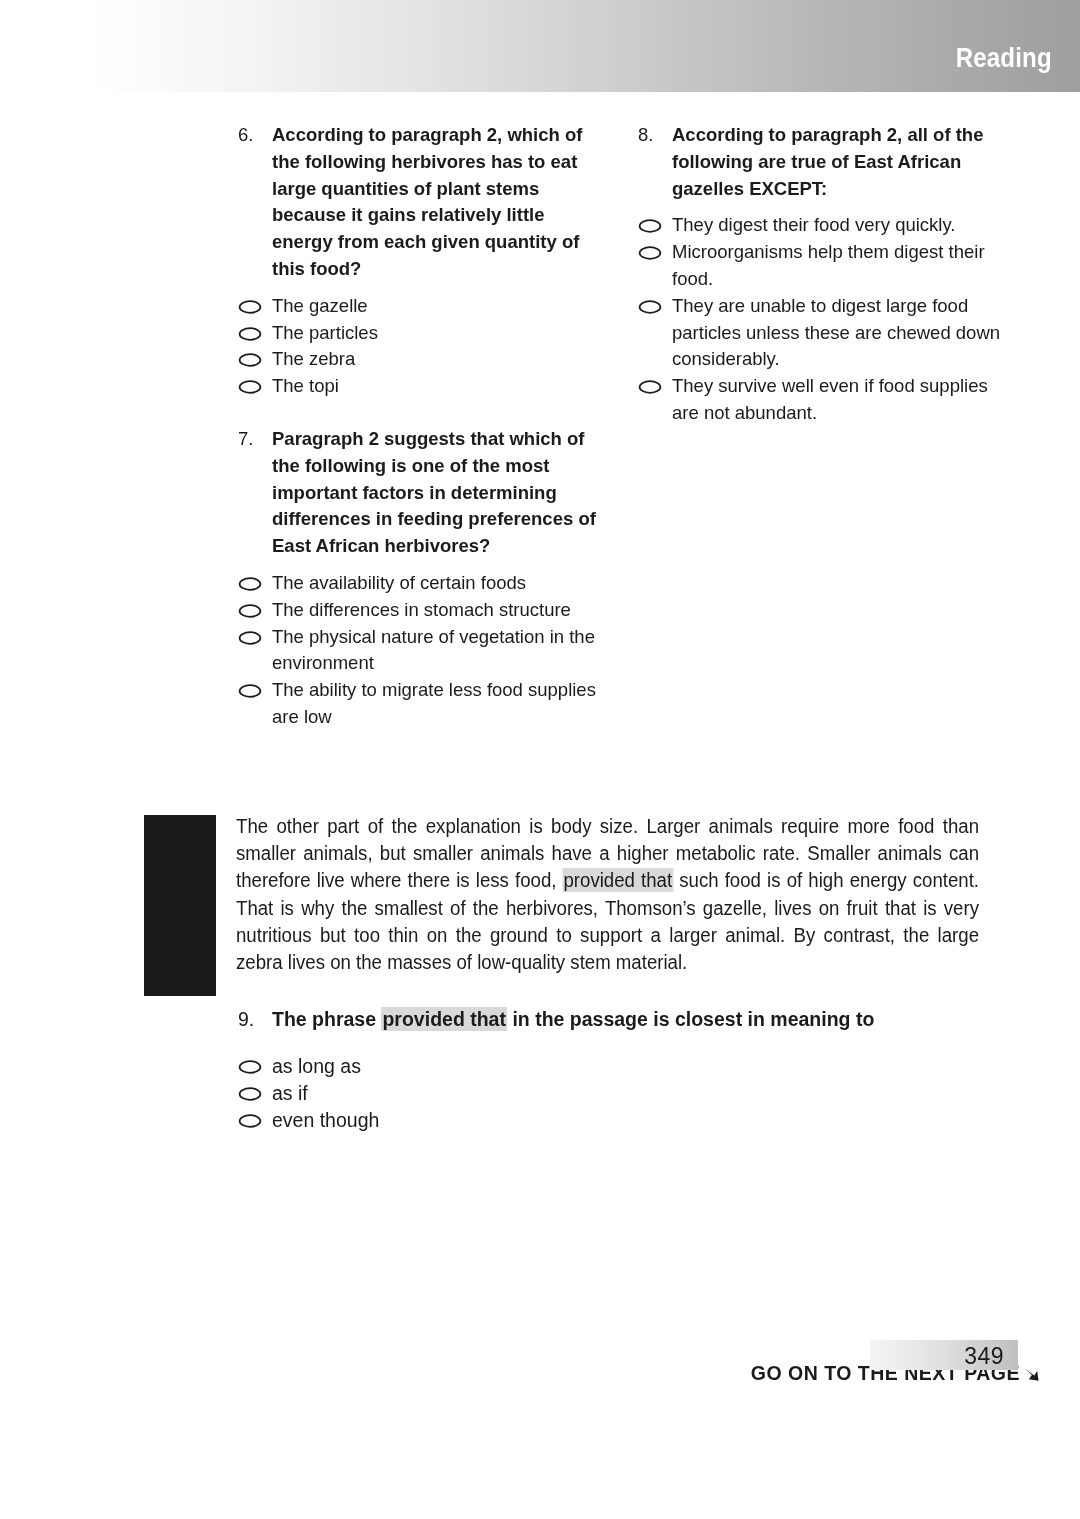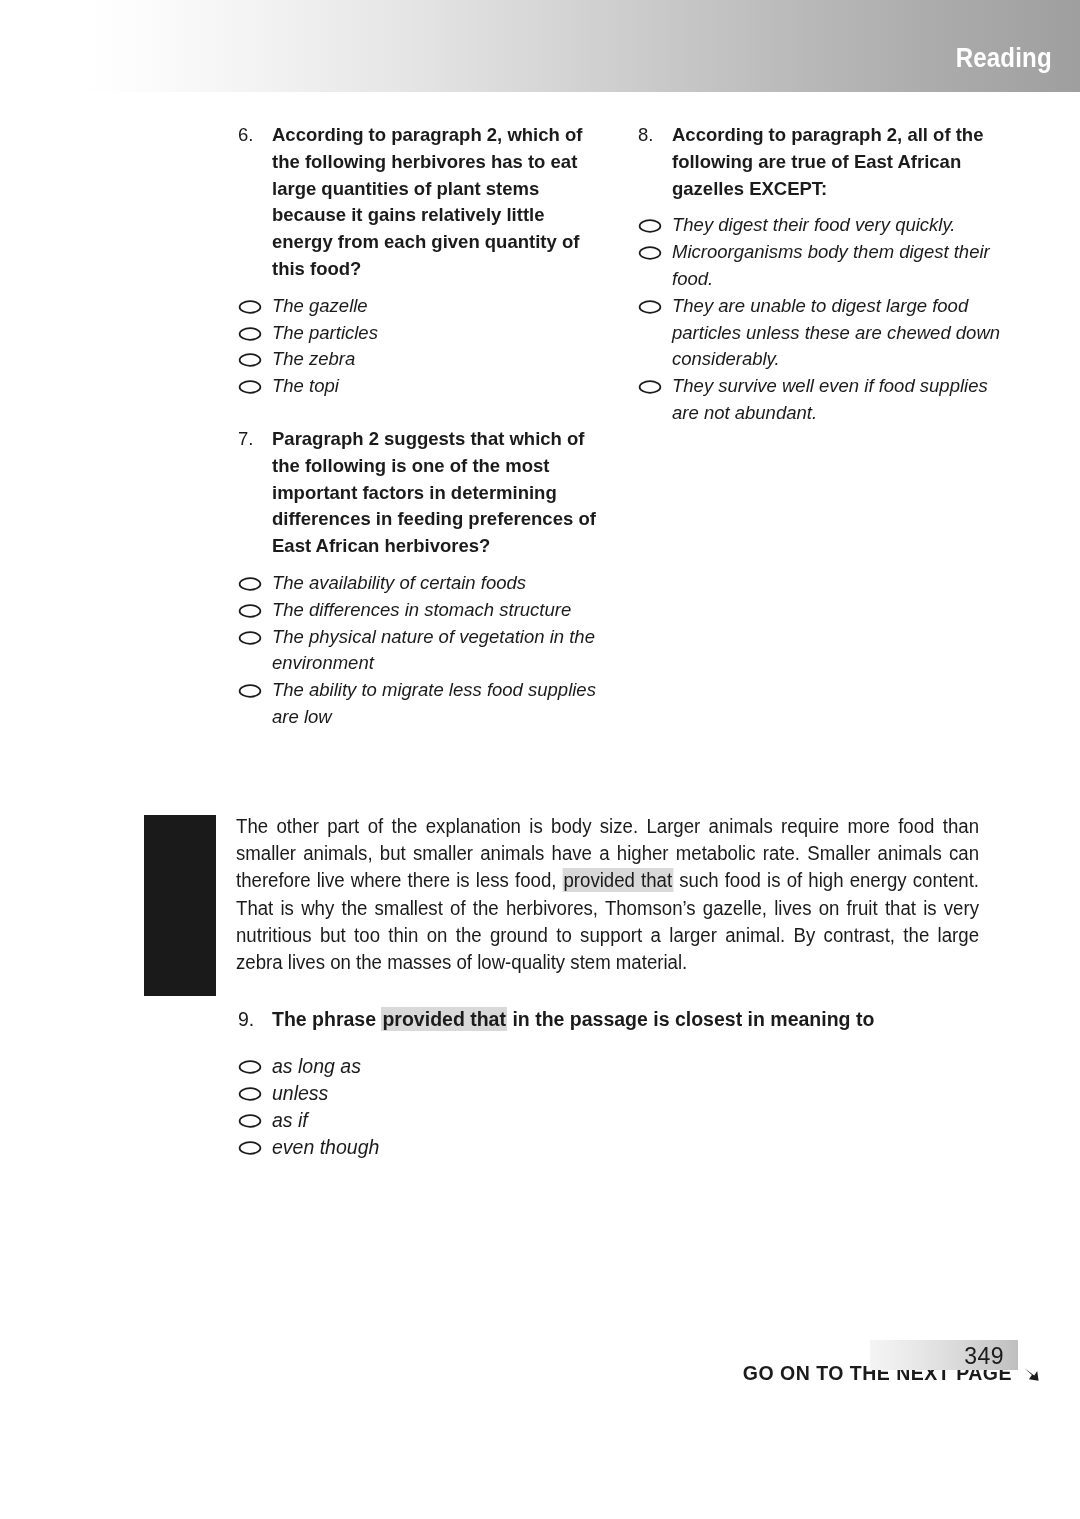--- a/index.html
+++ b/index.html
@@ -73,21 +73,21 @@
     font-size: 18.5px;
     line-height: 26.8px;
     color: #1b1b1b;
   }
   .q-number {
     flex: 0 0 34px;
     text-align: left;
   }
   .q-text { flex: 1 1 auto; font-weight: bold; }
 
-  .options { margin-top: 10px; font-style: italic; }
+  .options { margin-top: 10px; }
   .option {
     display: flex;
     align-items: flex-start;
     font-size: 18.5px;
     line-height: 26.8px;
     margin-bottom: 0px;
   }
   .bullet {
     flex: 0 0 34px;
     padding-top: 7px;
@@ -144,21 +144,20 @@
     position: absolute;
     right: 38px;
     top: 1362px;
     font-size: 19.5px;
     font-weight: bold;
     letter-spacing: 0.5px;
     color: #1b1b1b;
     white-space: nowrap;
     display: flex;
     align-items: center;
-    gap: 8px;
   }
   #go-on-arrow { display: inline-block; line-height: 0; }
 
   #page-number-box {
     position: absolute;
     left: 870px;
     top: 1340px;
     width: 148px;
     height: 30px;
     background: linear-gradient(to right, #f4f4f4 0%, #ececec 22%, #dcdcdc 55%, #c9c9c9 85%, #bfbfbf 100%);
@@ -283,21 +282,21 @@
               </svg>
             </span>
           <span class="option-text">They digest their food very quickly.</span>
         </div>
         <div class="option">
           <span class="bullet">
               <svg width="24" height="14" viewBox="0 0 24 14">
                 <ellipse cx="12" cy="7" rx="10.4" ry="5.8" fill="none" stroke="#1b1b1b" stroke-width="1.7"></ellipse>
               </svg>
             </span>
-          <span class="option-text">Microorganisms body them digest their food.</span>
+          <span class="option-text">Microorganisms help them digest their food.</span>
         </div>
         <div class="option">
           <span class="bullet">
               <svg width="24" height="14" viewBox="0 0 24 14">
                 <ellipse cx="12" cy="7" rx="10.4" ry="5.8" fill="none" stroke="#1b1b1b" stroke-width="1.7"></ellipse>
               </svg>
             </span>
           <span class="option-text">They are unable to digest large food particles unless these are chewed down considerably.</span>
         </div>
         <div class="option">
@@ -330,28 +329,20 @@
           </svg>
         </span>
       <span class="option-text">as long as</span>
     </div>
     <div class="option">
       <span class="bullet">
           <svg width="24" height="14" viewBox="0 0 24 14">
             <ellipse cx="12" cy="7" rx="10.4" ry="5.8" fill="none" stroke="#1b1b1b" stroke-width="1.7"></ellipse>
           </svg>
         </span>
-      <span class="option-text">unless</span>
-    </div>
-    <div class="option">
-      <span class="bullet">
-          <svg width="24" height="14" viewBox="0 0 24 14">
-            <ellipse cx="12" cy="7" rx="10.4" ry="5.8" fill="none" stroke="#1b1b1b" stroke-width="1.7"></ellipse>
-          </svg>
-        </span>
       <span class="option-text">as if</span>
     </div>
     <div class="option">
       <span class="bullet">
           <svg width="24" height="14" viewBox="0 0 24 14">
             <ellipse cx="12" cy="7" rx="10.4" ry="5.8" fill="none" stroke="#1b1b1b" stroke-width="1.7"></ellipse>
           </svg>
         </span>
       <span class="option-text">even though</span>
     </div>

